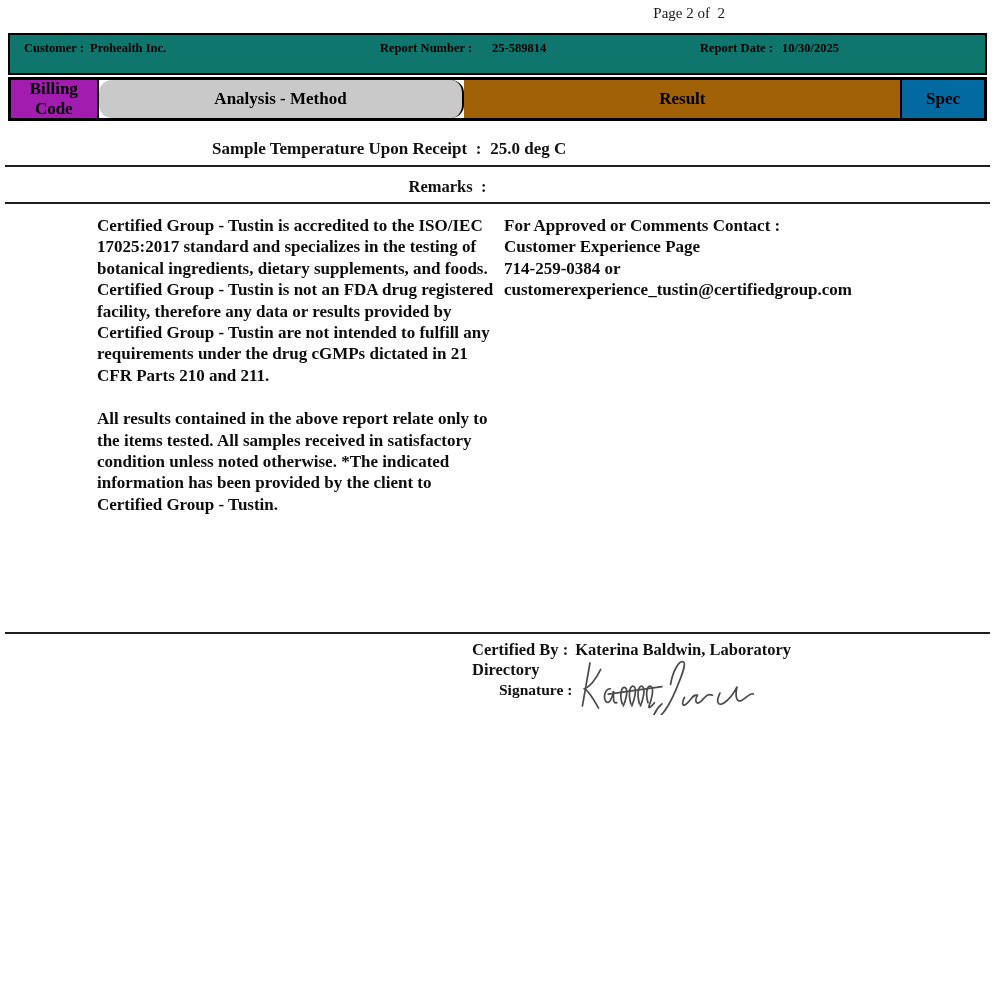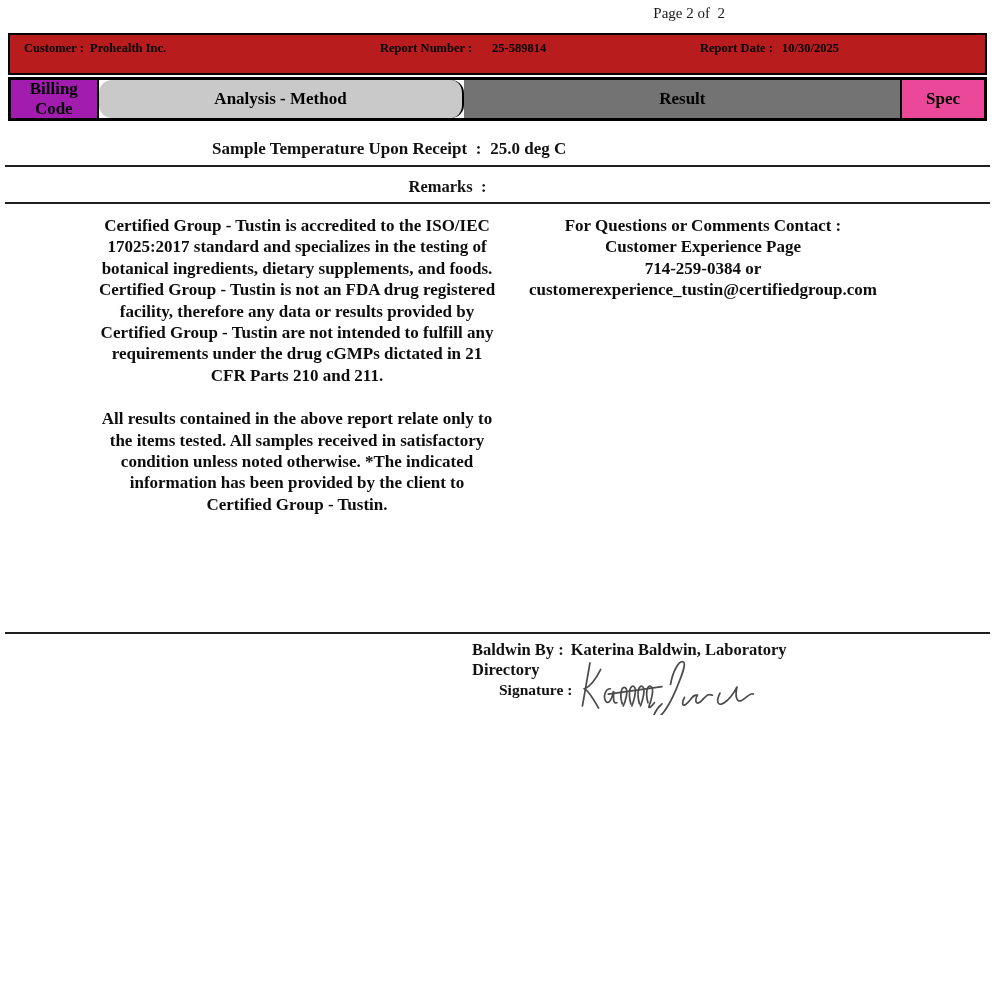--- a/index.html
+++ b/index.html
@@ -18,21 +18,21 @@
   .page-indicator {
     position: absolute; top: 5px; right: 95px;
     font-size: 15px; font-weight: 400; color: #1a1a1a;
   }
 
   
   .header-box {
     position: absolute; top: 33px; left: 8px;
     width: 979px; height: 42px;
     border: 2px solid #000;
-    background: #b91c1c;
+    background: #0f766e;
   }
   .header-box span {
     position: absolute; top: 6px;
     font-size: 12.5px; font-weight: 700; color: #000;
   }
   .hb-customer-label   { left: 14px; }
   .hb-customer-value   { left: 80px; }
   .hb-repnum-label     { left: 370px; }
   .hb-repnum-value     { left: 482px; }
   .hb-repdate-label    { left: 690px; }
@@ -84,21 +84,21 @@
 
   
   .remarks-body {
     position: absolute; top: 215px; left: 97px;
     width: 805px;
     display: flex;
   }
   .remarks-left  { width: 400px; }
   .remarks-right { width: 398px; margin-left: 7px; }
   .remarks-body p, .remarks-body div {
-    font-size: 17px; font-weight: 700; line-height: 21.4px; color: #0d0d0d; text-align: center;
+    font-size: 17px; font-weight: 700; line-height: 21.4px; color: #0d0d0d;
   }
   .para-disclaimer { margin-top: 22px; }
 
   
   .approved-line {
     position: absolute; top: 640px; left: 472px;
     font-size: 16.5px; font-weight: 700;
   }
   .approved-line .value { margin-left: 7px; }
   .signature-line {
@@ -122,51 +122,51 @@
     <span class="hb-customer-value">Prohealth Inc.</span>
     <span class="hb-repnum-label">Report Number :</span>
     <span class="hb-repnum-value">25-589814</span>
     <span class="hb-repdate-label">Report Date :</span>
     <span class="hb-repdate-value">10/30/2025</span>
   </div>
 
   <div class="results-table">
     <div class="results-cell rc-billing" style="background: #a21caf;">Billing Code</div>
     <div class="results-cell rc-analysis" style="background: rgb(201, 201, 201); border-radius: 13px;">Analysis - Method</div>
-    <div class="results-cell rc-result" style="background: #737373;">Result</div>
-    <div class="results-cell rc-spec" style="background: #ec4899; font-family: Liberation Serif, serif;">Spec</div>
+    <div class="results-cell rc-result" style="background: #a16207;">Result</div>
+    <div class="results-cell rc-spec" style="background: #0369a1; font-family: Liberation Serif, serif;">Spec</div>
   </div>
 
   <div class="sample-temp">
     <span class="pre">Sample Temperature Upon Receipt  :</span><span class="value">25.0 deg C</span>
   </div>
 
   <div class="rule rule-1"></div>
 
   <div class="remarks-heading pre">Remarks  :</div>
 
   <div class="rule rule-2"></div>
 
   <div class="remarks-body">
     <div class="remarks-left">
       <p class="para-accreditation">Certified Group - Tustin is accredited to the ISO/IEC 17025:2017 standard and specializes in the testing of botanical ingredients, dietary supplements, and foods. Certified Group - Tustin is not an FDA drug registered facility, therefore any data or results provided by Certified Group - Tustin are not intended to fulfill any requirements under the drug cGMPs dictated in 21 CFR Parts 210 and 211.</p>
       <p class="para-disclaimer">All results contained in the above report relate only to the items tested. All samples received in satisfactory condition unless noted otherwise. *The indicated information has been provided by the client to Certified Group - Tustin.</p>
     </div>
     <div class="remarks-right">
-      <div>For Questions or Comments Contact :</div>
+      <div>For Approved or Comments Contact :</div>
       <div>Customer Experience Page</div>
       <div>714-259-0384 or</div>
       <div>customerexperience_tustin@certifiedgroup.com</div>
     </div>
   </div>
 
   <div class="rule rule-3"></div>
 
   <div class="approved-line">
-    <span>Baldwin By :</span><span class="value">Katerina Baldwin, Laboratory Directory</span>
+    <span>Certified By :</span><span class="value">Katerina Baldwin, Laboratory Directory</span>
   </div>
 
   <div class="signature-line">Signature :</div>
 
   <svg class="signature-svg" viewBox="0 0 175 55" fill="none" xmlns="http://www.w3.org/2000/svg">
     <g stroke="#4b4b4b" stroke-width="1.6" stroke-linecap="round" fill="none">
 
       <path d="M6,47 C8,36 11,18 13,7"></path>
       <path d="M23,13 C19,21 13,29 8,31 C12,33 17,42 21,49"></path>
 

